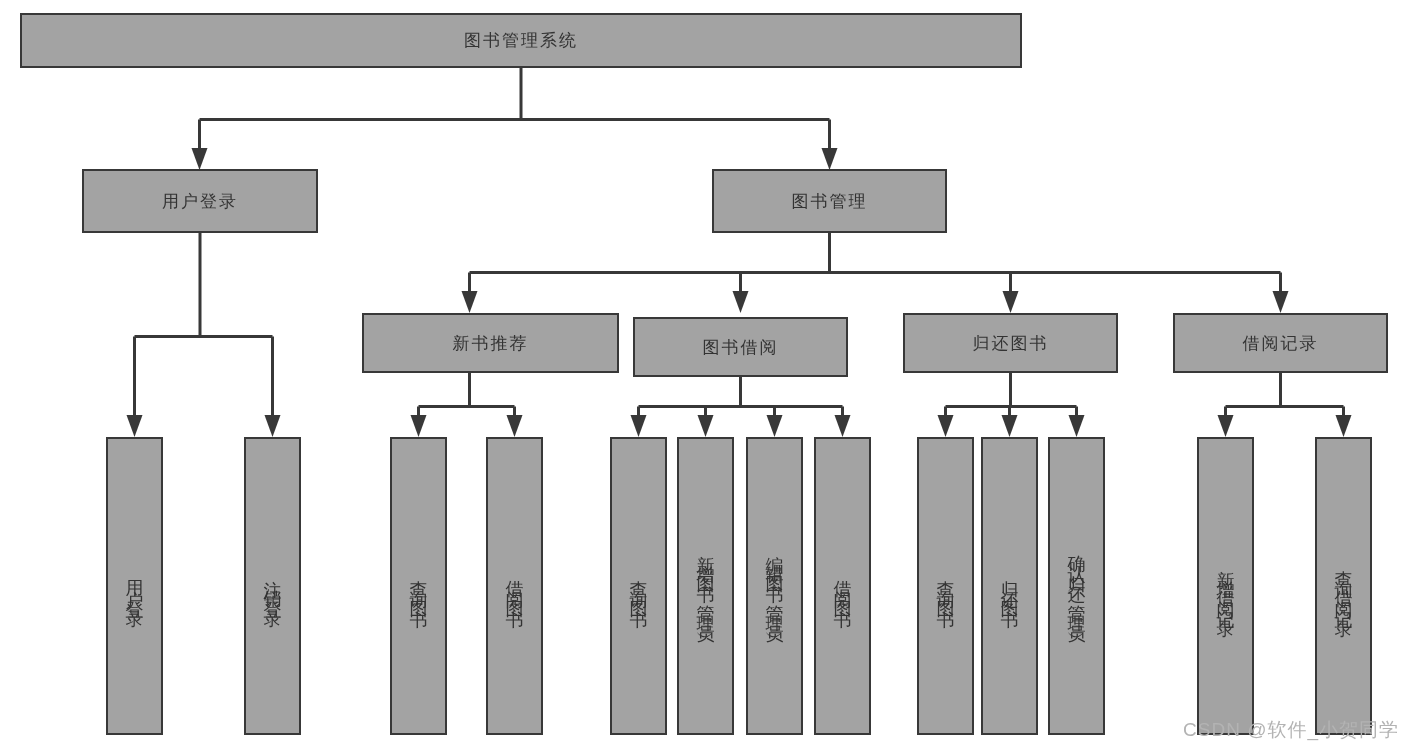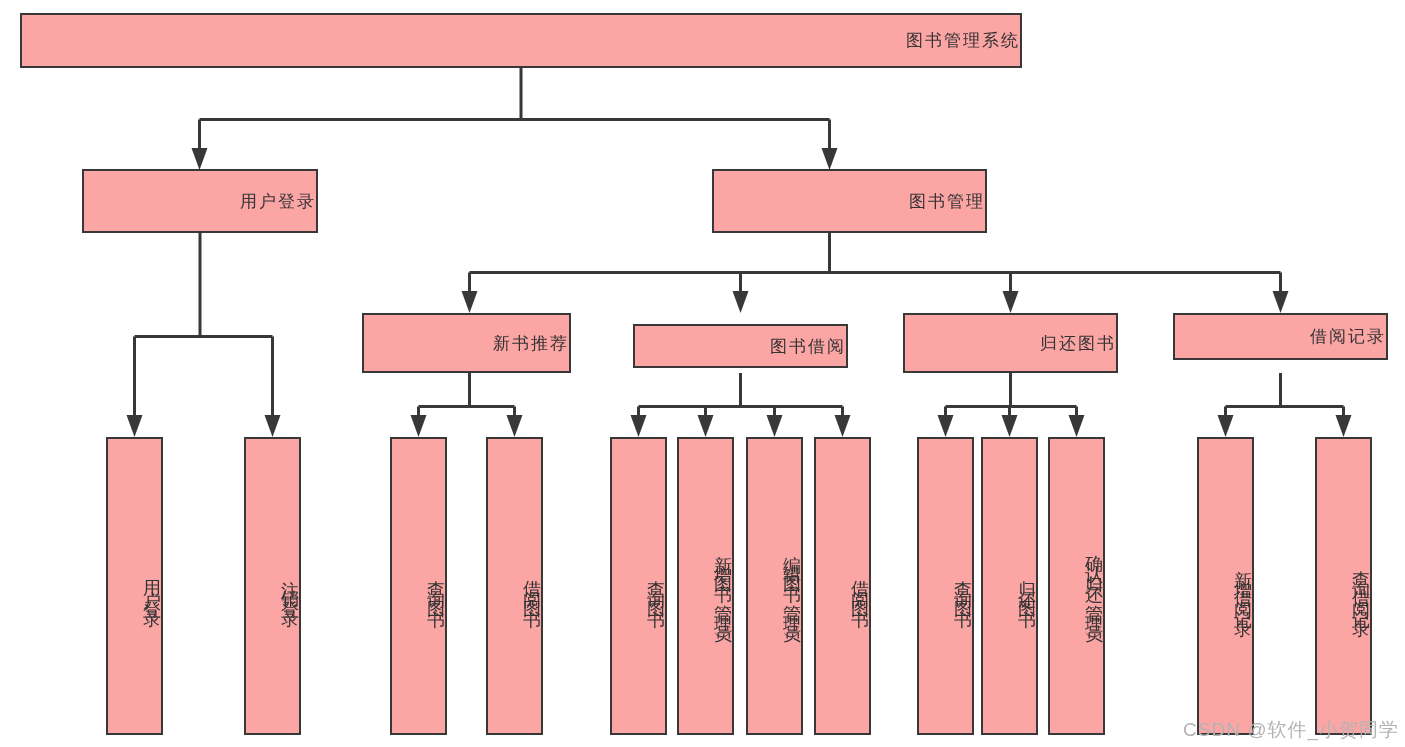--- a/index.html
+++ b/index.html
@@ -31,24 +31,24 @@
     fill:none;
   }
   .connectors polygon{
     fill:var(--line);
     stroke:none;
   }
   .box{
     position:absolute;
     box-sizing:border-box;
     border:2.5px solid var(--box-border);
-    background:#fca5a5;
+    background:#a3a3a3;
     display:flex;
     align-items:center;
-    justify-content:flex-end;
+    justify-content:center;
   }
   .hlabel{
     font-size:17px;
     letter-spacing:2px;
     white-space:nowrap;
     color:var(--text);
   }
   .leaf{
     top:437px;
     width:57px;
@@ -115,34 +115,34 @@
     <polygon points="1335.5,415 1351.5,415 1343.5,437"></polygon>
   </svg>
 
   <div class="box" style="left:20px;top:13px;width:1002px;height:55px">
     <span class="hlabel">图书管理系统</span>
   </div>
 
   <div class="box" style="left:82px;top:169px;width:236px;height:64px">
     <span class="hlabel">用户登录</span>
   </div>
-  <div class="box" style="left:712px;top:169px;width:275px;height:64px">
+  <div class="box" style="left:712px;top:169px;width:235px;height:64px">
     <span class="hlabel">图书管理</span>
   </div>
 
-  <div class="box" style="left:362px;top:313px;width:209px;height:60px">
+  <div class="box" style="left:362px;top:313px;width:257px;height:60px">
     <span class="hlabel">新书推荐</span>
   </div>
-  <div class="box" style="left:633px;top:324px;width:215px;height:44px">
+  <div class="box" style="left:633px;top:317px;width:215px;height:60px">
     <span class="hlabel">图书借阅</span>
   </div>
   <div class="box" style="left:903px;top:313px;width:215px;height:60px">
     <span class="hlabel">归还图书</span>
   </div>
-  <div class="box" style="left:1173px;top:313px;width:215px;height:47px">
+  <div class="box" style="left:1173px;top:313px;width:215px;height:60px">
     <span class="hlabel">借阅记录</span>
   </div>
 
   <div class="box leaf" style="left:106px">
     <span class="vtext">用户登录</span>
   </div>
   <div class="box leaf" style="left:244px">
     <span class="vtext">注销登录</span>
   </div>
   <div class="box leaf" style="left:390px">

